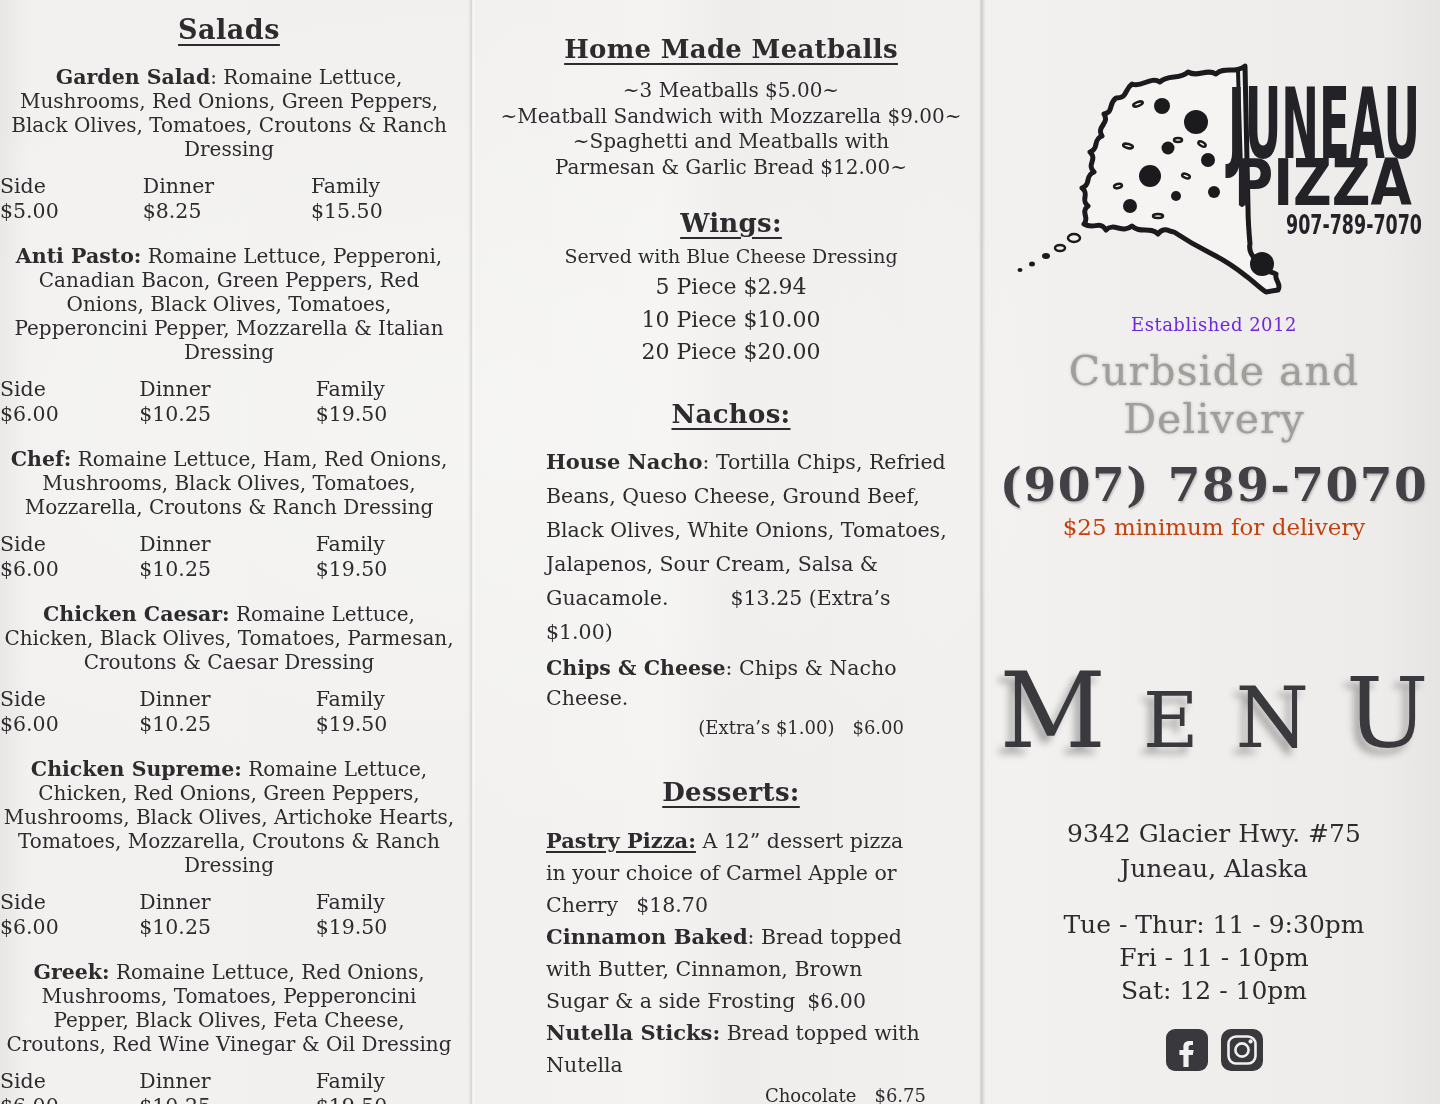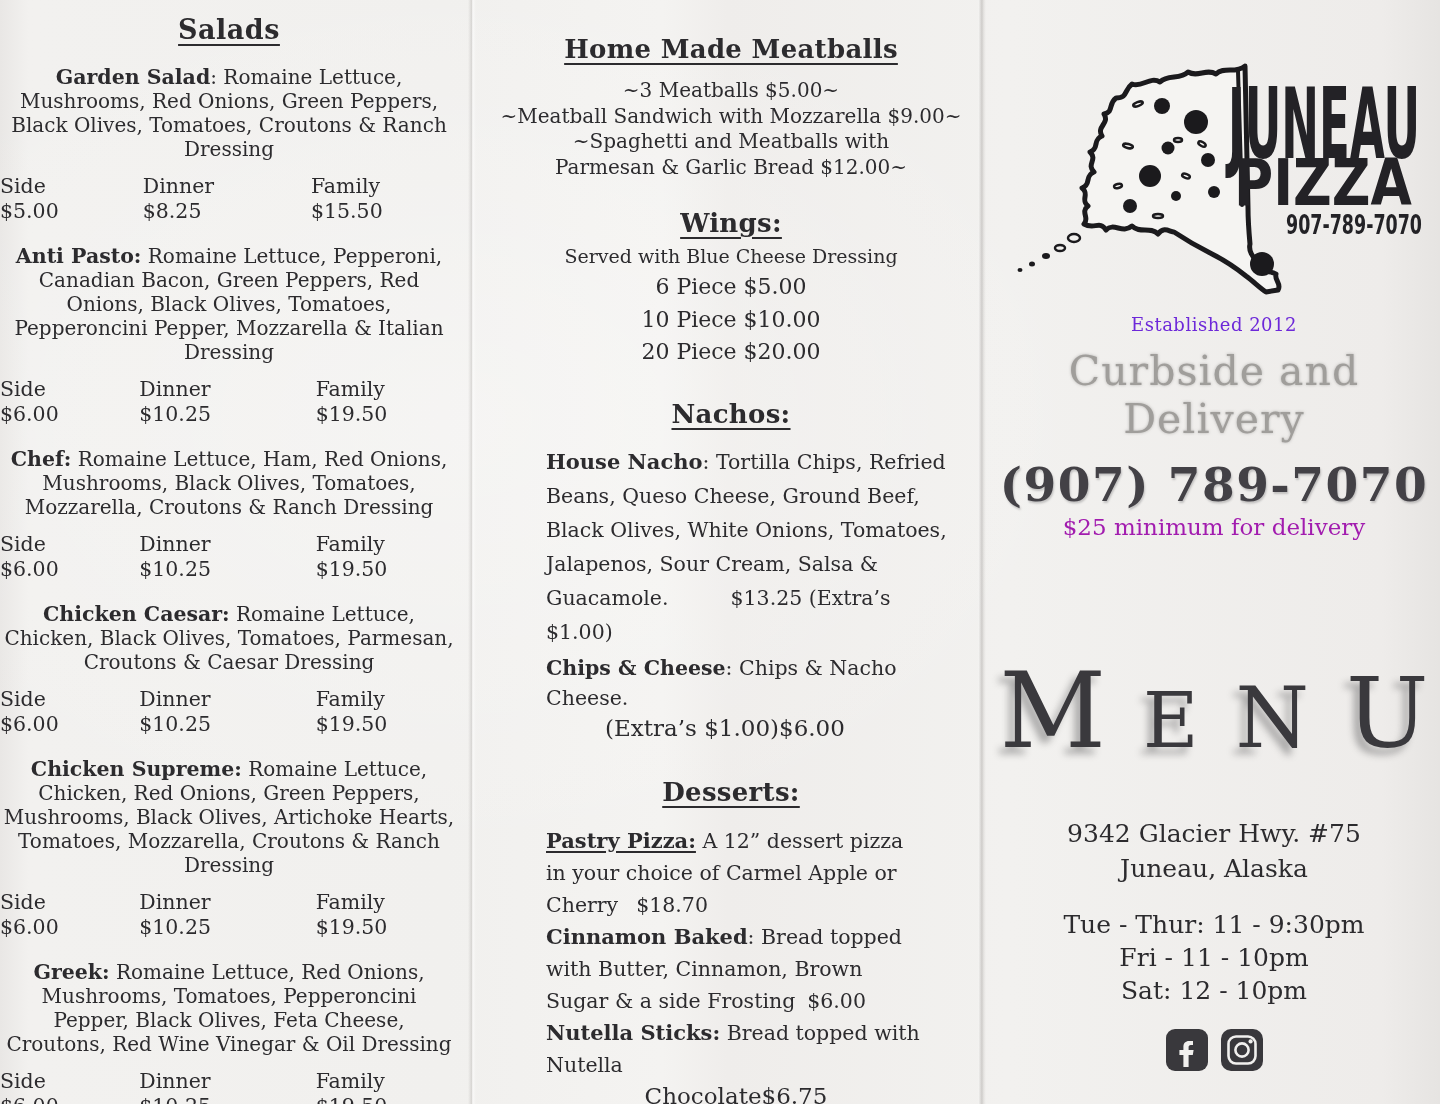--- a/index.html
+++ b/index.html
@@ -34,36 +34,36 @@
   .mb-first{margin-top:14px;}
   #mb-h{margin-top:34px;}
   #wings-h{margin-top:28px;}
   .wings-sub{text-align:center;font-size:19px;margin-top:6px;line-height:25px;}
   .wings-opt{text-align:center;font-size:22px;line-height:32.5px;}
   #nachos-h{margin-top:30px;}
   .para{text-align:left;margin:0 14px 0 48px;}
   .nacho-p{font-size:20.5px;line-height:34px;margin-top:16px;}
   .nacho-p b,.dessert-p b{font-size:21px;}
   .chips-p{font-size:20.5px;line-height:30px;margin-top:4px;}
-  .split{display:flex;justify-content:center;font-size:23px;line-height:30px;margin:0 60px 0 48px;}
+  .split{display:flex;justify-content:flex-end;font-size:18px;line-height:30px;margin:0 60px 0 48px;gap:18px;}
   #desserts-h{margin-top:34px;}
   .dessert-wrap{margin-top:18px;}
   .dessert-p{font-size:20.5px;line-height:32px;margin:0 40px 0 48px;}
   .gap-lg{margin-left:62px;}
   .gap-md{margin-left:18px;}
   .gap-sm{margin-left:12px;}
   .u{text-decoration:underline;text-underline-offset:3px;}
 
   
   #logo-main{display:block;margin:48px 0 0 18px;}
   .established{text-align:center;font-size:18px;margin-top:16px;color:#6d28d9;letter-spacing:.5px;}
   .tagline{text-align:center;font-size:23px;margin-top:18px;}
   .service{text-align:center;font-size:41px;margin-top:12px;color:#a09e9b;letter-spacing:1px;text-shadow:0 0 3px rgba(130,128,125,.55);}
   .phone-big{text-align:center;font-size:47px;font-weight:bold;margin-top:14px;color:#434146;letter-spacing:1.5px;text-shadow:1px 2px 2px rgba(60,60,65,.25);}
-  .delivery-note{text-align:center;font-size:23px;margin-top:2px;color:#a21caf;}
+  .delivery-note{text-align:center;font-size:23px;margin-top:2px;color:#c2410c;}
   .menu-title{display:flex;justify-content:center;align-items:baseline;gap:37px;margin-top:110px;color:#3a393d;font-weight:500;}
   .menu-title span{text-shadow:-6px 7px 7px rgba(45,45,50,.35);}
   .ml1{font-size:104px;} .ml2{font-size:76px;} .ml3{font-size:84px;} .ml4{font-size:98px;}
   .address{text-align:center;font-size:25px;line-height:35px;margin-top:44px;}
   .hours{text-align:center;font-size:25px;line-height:33px;margin-top:22px;}
   .social-row{display:flex;justify-content:center;gap:13px;margin-top:22px;}
 
   svg text{font-family:"DejaVu Sans","Liberation Sans",sans-serif;}
 </style>
 </head>
@@ -176,21 +176,21 @@
 
 <div class="col" id="col-mid">
   <div class="sec-h h-mid" id="mb-h">Home Made Meatballs</div>
   <div class="mb-line mb-first">~3 Meatballs $5.00~</div>
   <div class="mb-line">~Meatball Sandwich with Mozzarella $9.00~</div>
   <div class="mb-line">~Spaghetti and Meatballs with</div>
   <div class="mb-line">Parmesan &amp; Garlic Bread  $12.00~</div>
 
   <div class="sec-h h-mid" id="wings-h">Wings:</div>
   <div class="wings-sub">Served with Blue Cheese Dressing</div>
-  <div class="wings-opt" style="margin-top:2px">6 Piece  $5.00</div>
+  <div class="wings-opt" style="margin-top:2px">5 Piece  $2.94</div>
   <div class="wings-opt">10 Piece $10.00</div>
   <div class="wings-opt">20 Piece $20.00</div>
 
   <div class="sec-h h-mid" id="nachos-h">Nachos:</div>
   <p class="para nacho-p"><b>House Nacho</b><span>: </span><span>Tortilla Chips, Refried Beans, Queso Cheese, Ground Beef, Black Olives, White Onions, Tomatoes, Jalapenos, Sour Cream, Salsa &amp; Guacamole.</span><span class="gap-lg">$13.25  (Extra’s $1.00)</span></p>
   <p class="para chips-p"><b>Chips &amp; Cheese</b><span>: </span><span>Chips &amp; Nacho Cheese.</span></p>
   <div class="split">
       <span>(Extra’s $1.00)</span>
       <span>$6.00</span>
     </div>

